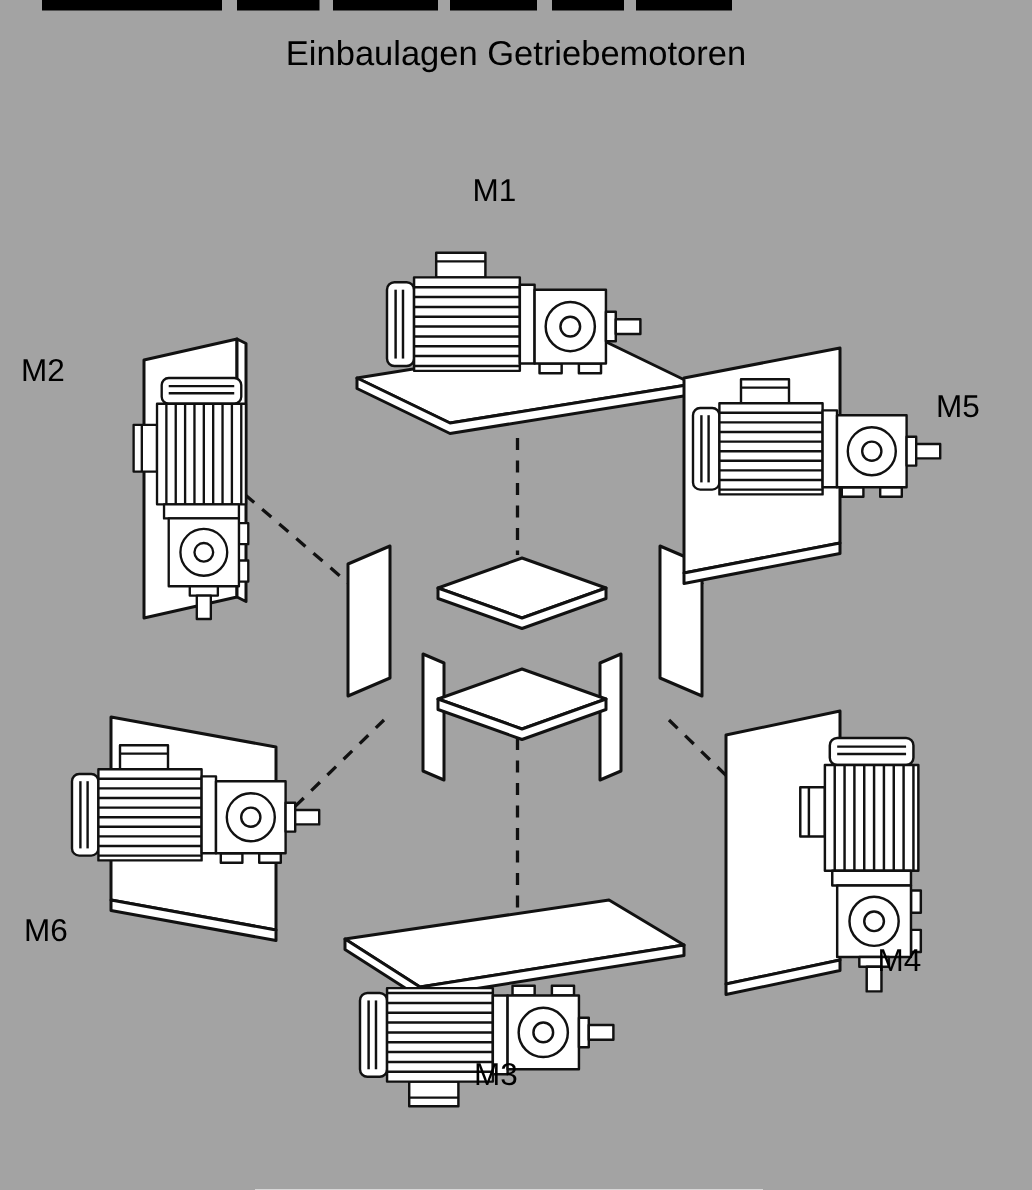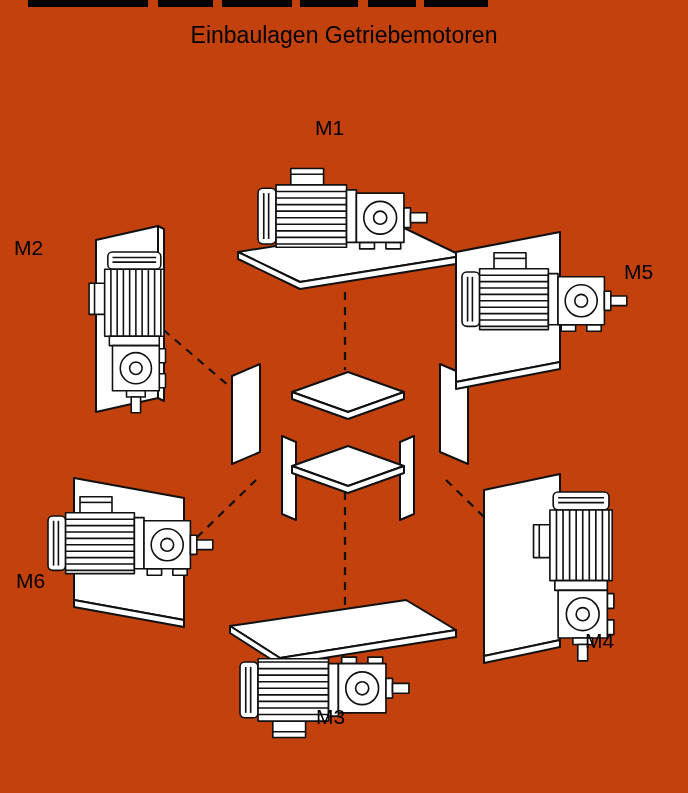--- a/index.html
+++ b/index.html
@@ -1,20 +1,20 @@
 <!DOCTYPE html>
 <html><head>
 <meta charset="utf-8">
 <style>
   html, body { margin: 0; padding: 0; background: #ffffff; }
   .page {
     position: relative;
     width: 688px;
     height: 793px;
-    background: #c2410c;
+    background: #a3a3a3;
     overflow: hidden;
     font-family: "Liberation Sans", sans-serif;
   }
   .title {
     position: absolute;
     top: 20px;
     left: 0;
     width: 100%;
     text-align: center;
     font-size: 23px;
@@ -24,21 +24,21 @@
   .pos-label {
     position: absolute;
     font-weight: normal;
     font-size: 21px;
     color: #000000;
     white-space: nowrap;
   }
   .label-m1 { left: 315px; top: 116px; }
   .label-m2 { left: 14px;  top: 236px; }
   .label-m5 { left: 624px; top: 260px; }
-  .label-m6 { left: 16px;  top: 569px; }
+  .label-m6 { left: 16px;  top: 609px; }
   .label-m4 { left: 585px; top: 629px; }
   .label-m3 { left: 316px; top: 705px; }
   svg.diagram { position: absolute; left: 0; top: 0; }
 </style>
 </head>
 <body>
 
 <div class="page">
 
   <div class="title">

